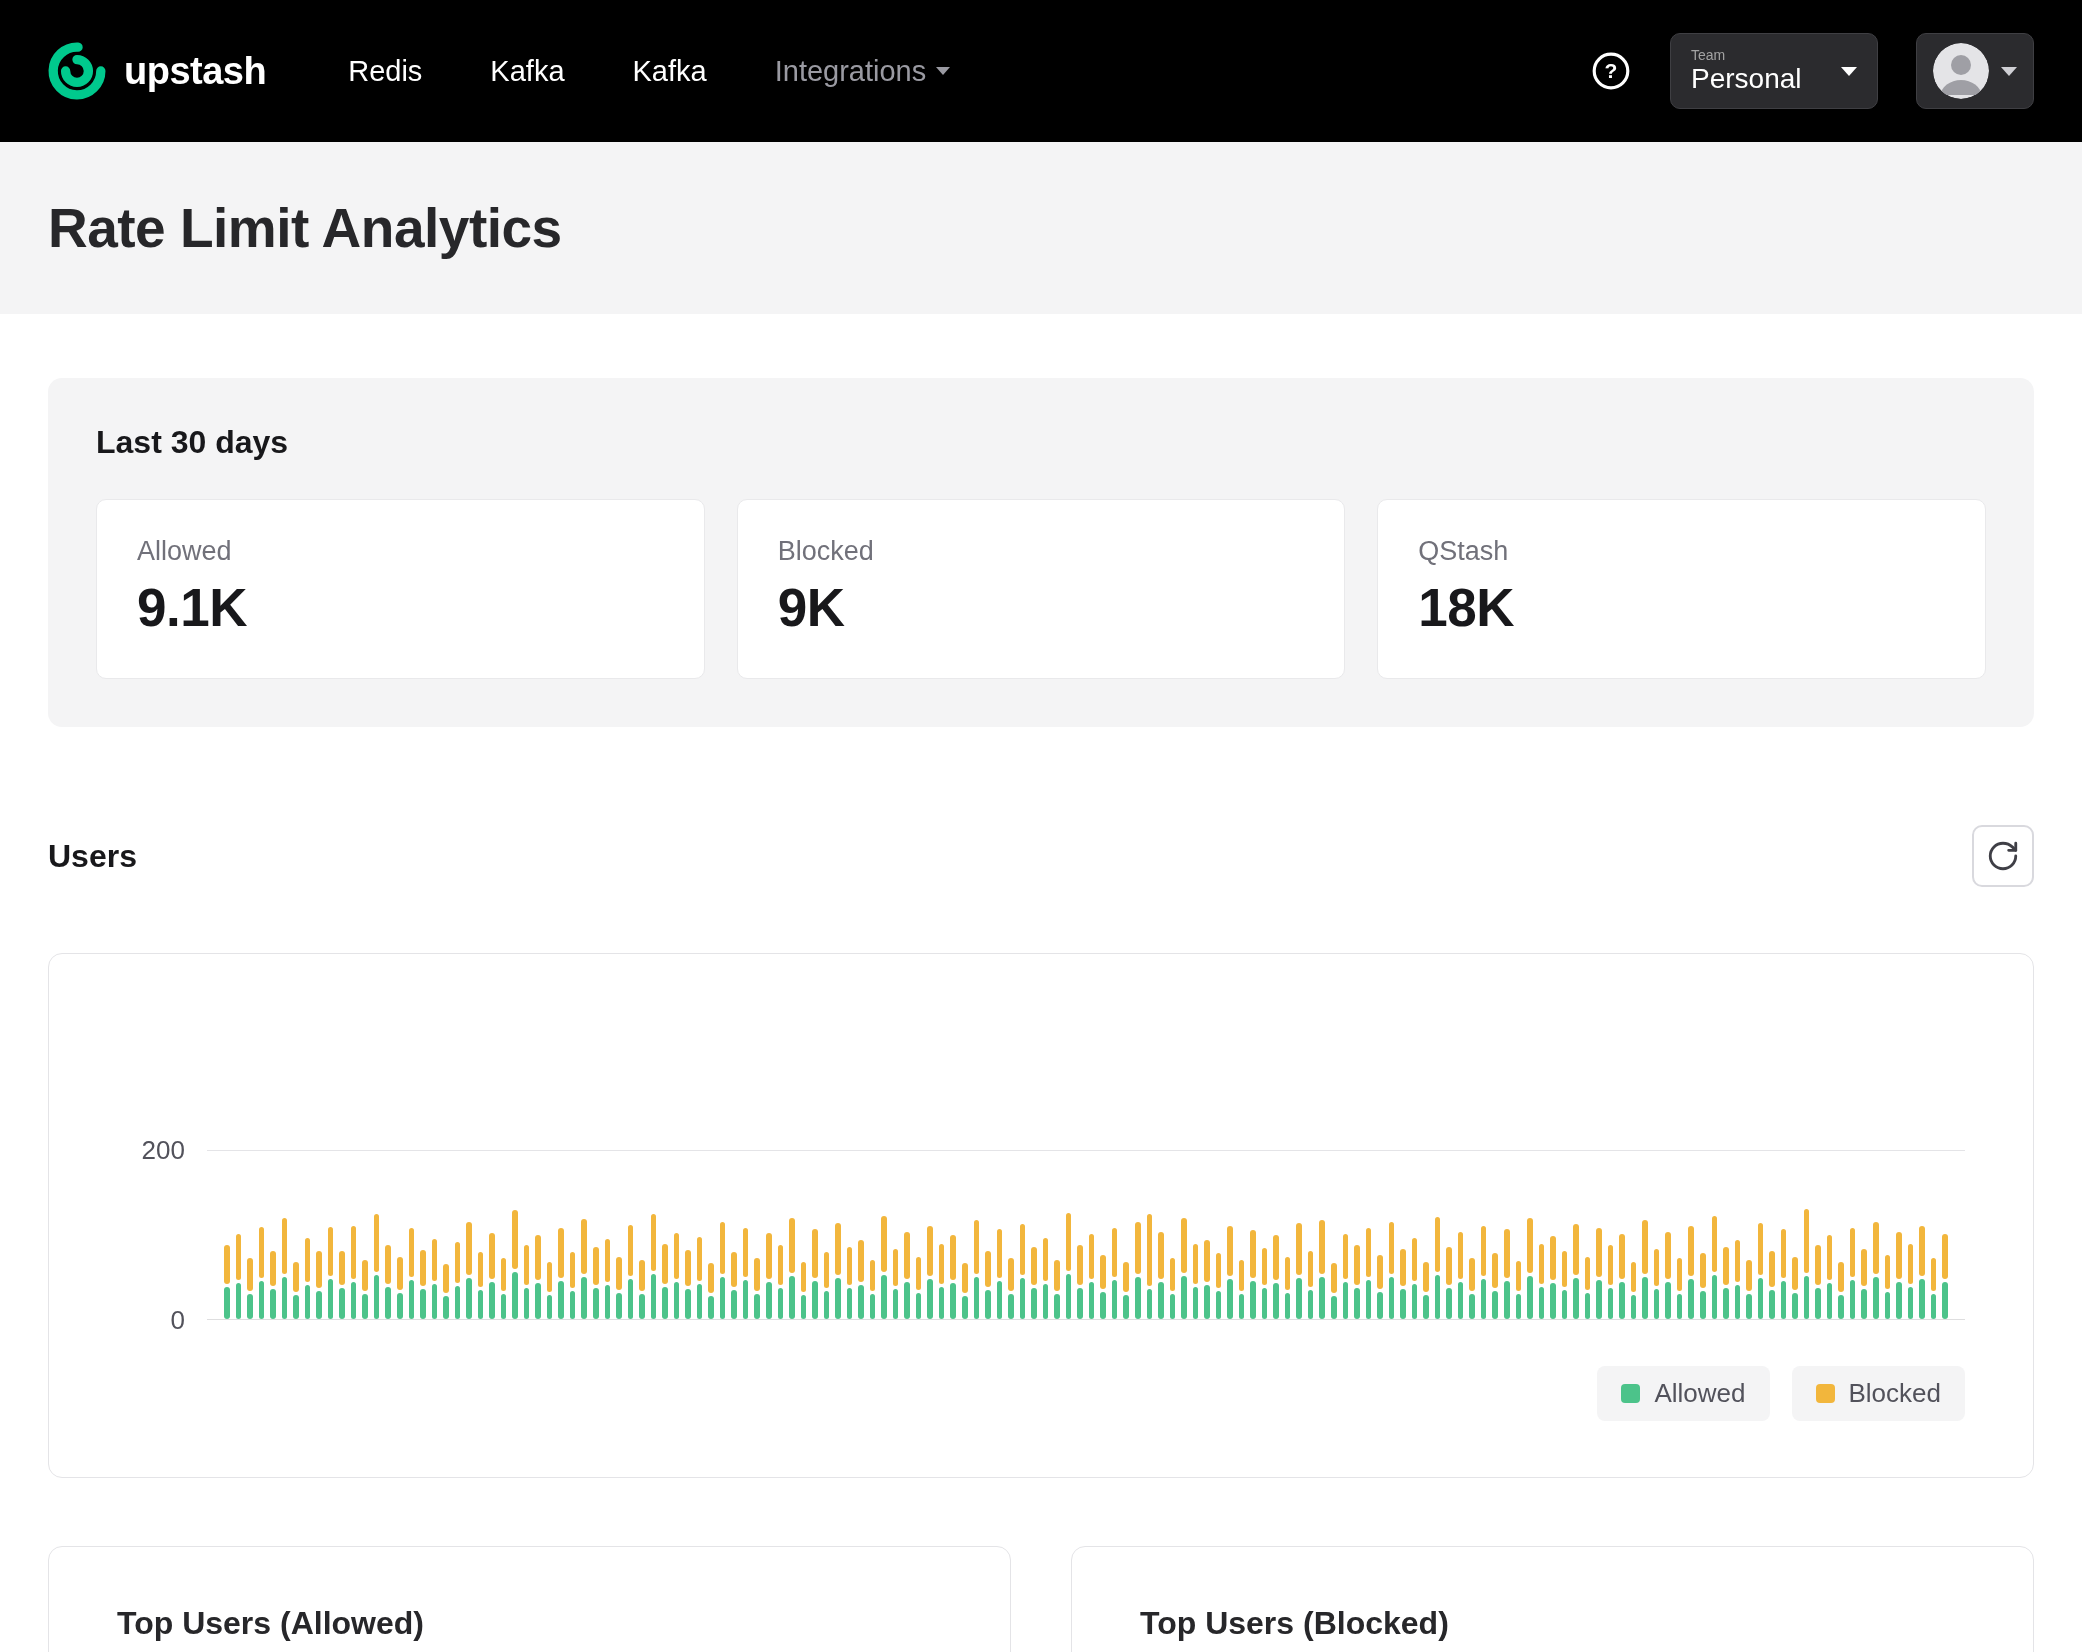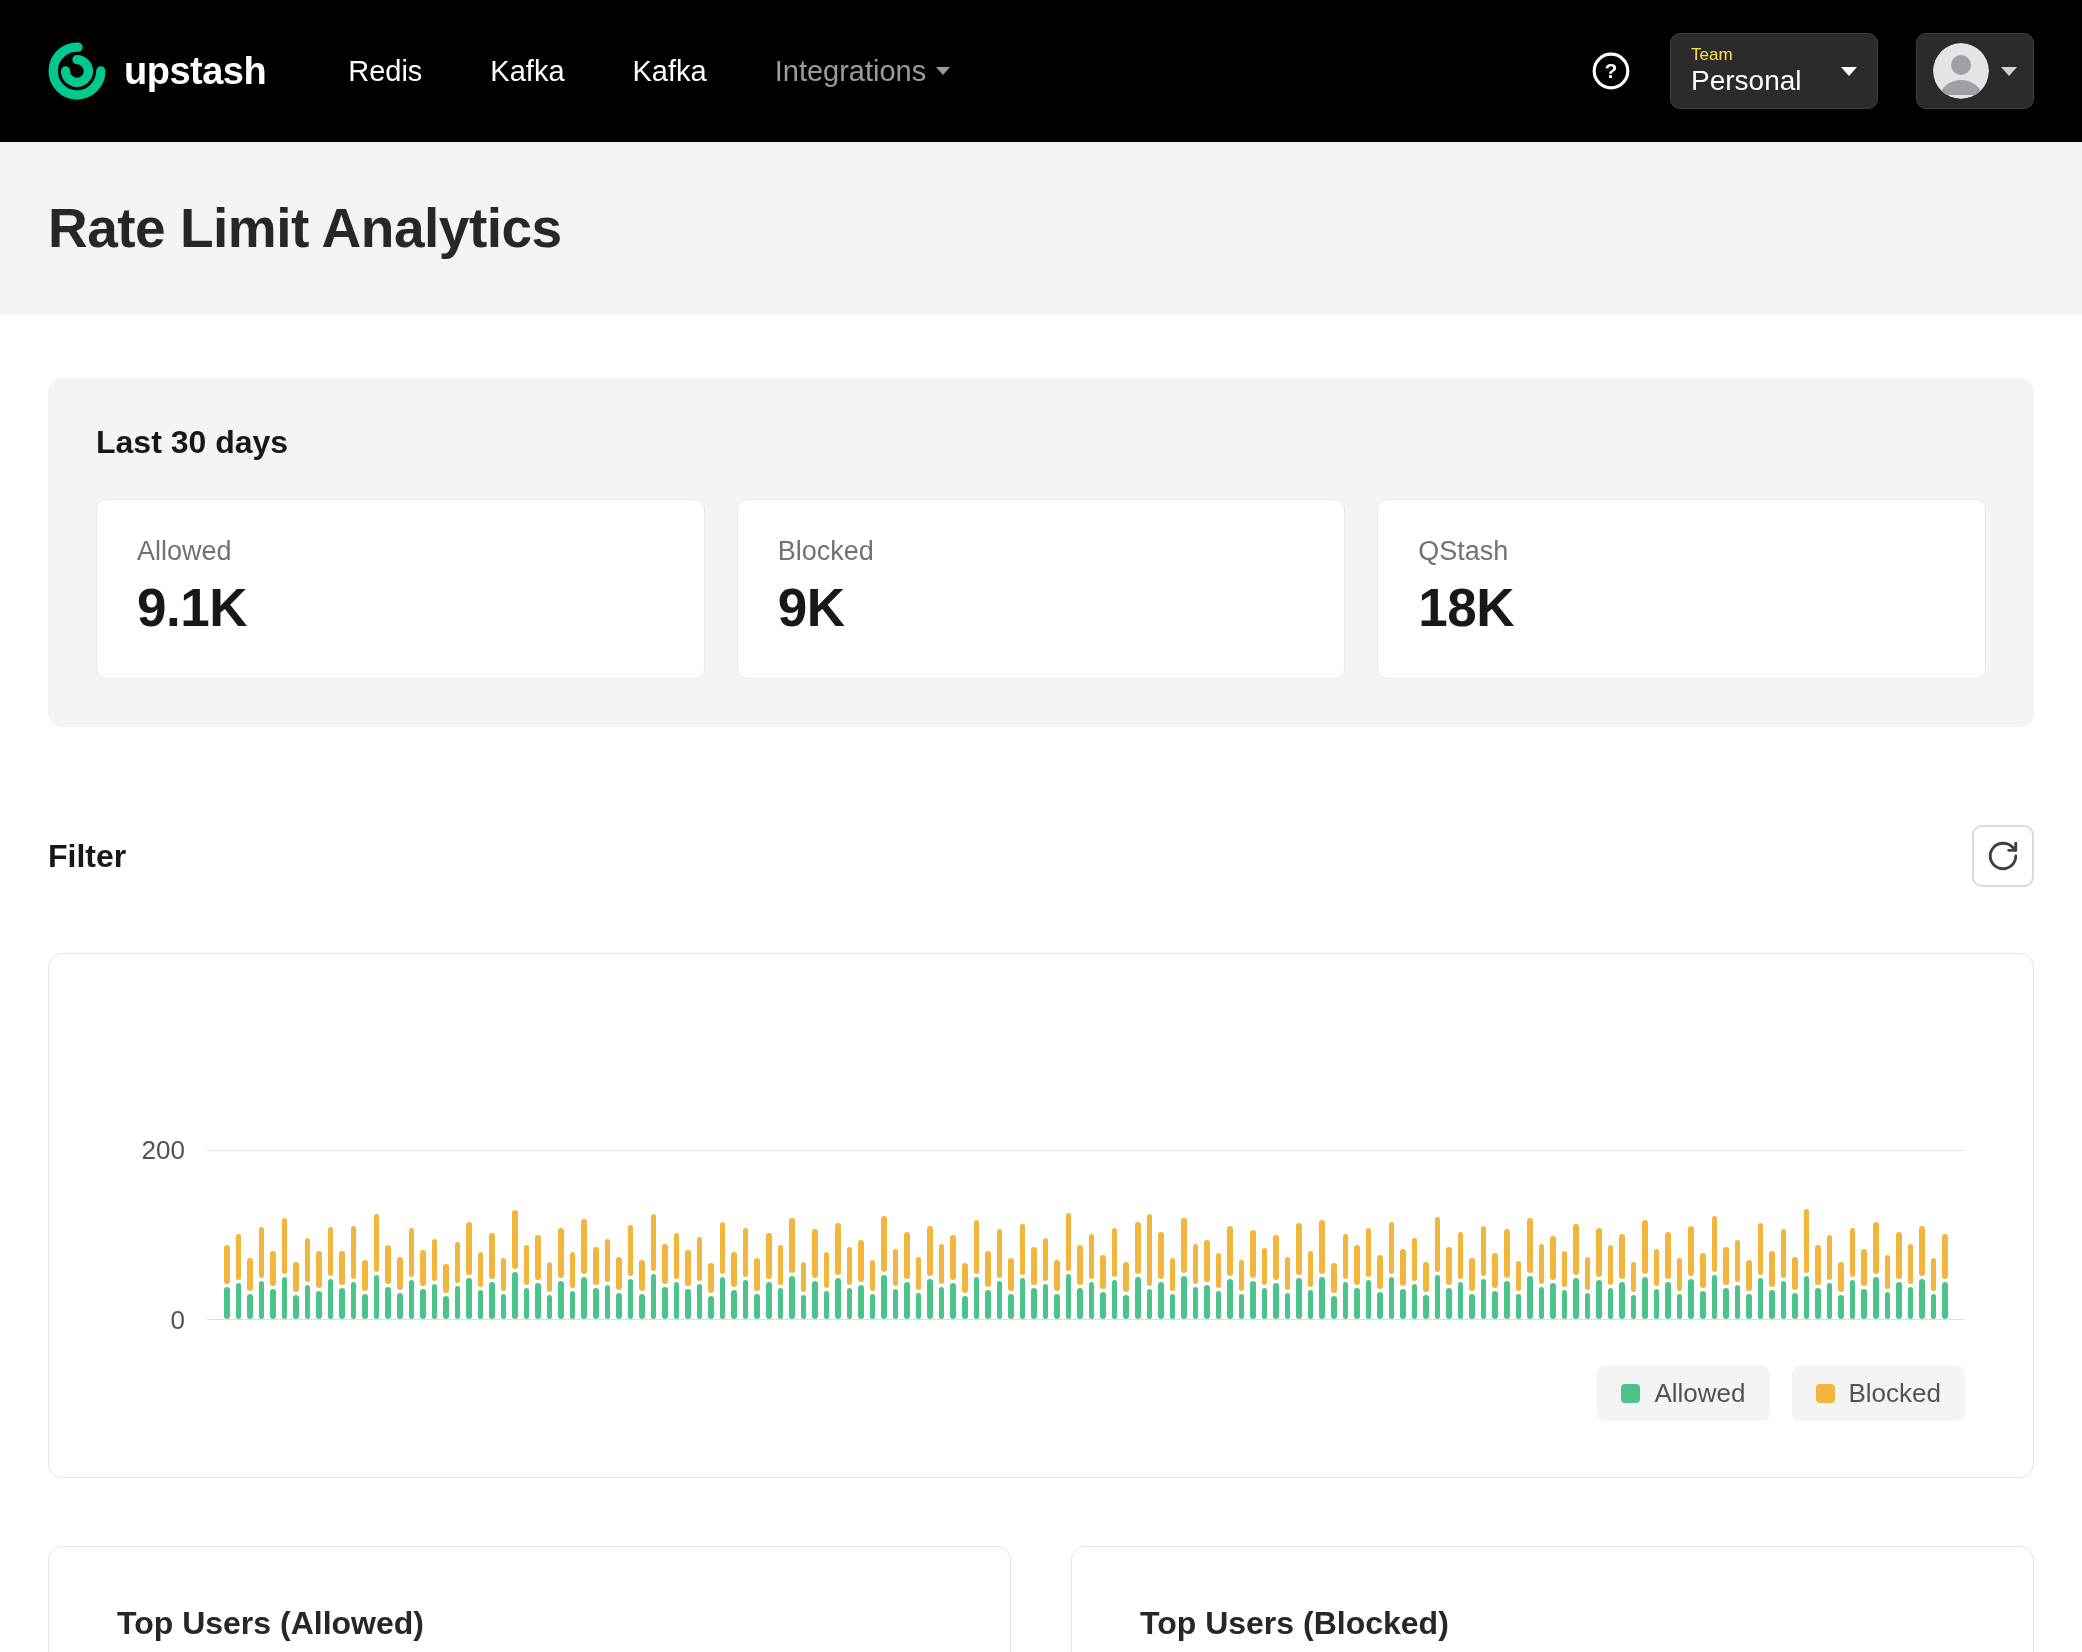--- a/index.html
+++ b/index.html
@@ -10,21 +10,21 @@
   .nav { height:142px; background:#000; display:flex; align-items:center; padding:0 48px; }
   .brand { display:flex; align-items:center; gap:18px; }
   .brand-name { color:#fff; font-size:38px; font-weight:700; letter-spacing:-0.5px; }
   .nav-links { display:flex; align-items:center; gap:68px; margin-left:82px; }
   .nav-link { color:#fff; font-size:29px; text-decoration:none; cursor:pointer; }
   .nav-link.muted { color:#9a9aa2; display:flex; align-items:center; gap:10px; }
   .nav-right { margin-left:auto; display:flex; align-items:center; gap:38px; }
   .team-box { display:flex; align-items:center; gap:18px; background:#2b2b2e; border:1px solid #3f3f43;
     border-radius:10px; height:76px; padding:0 20px; min-width:208px; cursor:pointer; }
   .team-col { display:flex; flex-direction:column; line-height:1.15; }
-  .team-label { color:#fde047; font-size:17px; }
+  .team-label { color:#a3a3a3; font-size:14px; }
   .team-value { color:#fff; font-size:28px; }
   .avatar-box { display:flex; align-items:center; gap:12px; background:#2b2b2e; border:1px solid #3f3f43;
     border-radius:10px; height:76px; padding:0 16px; cursor:pointer; }
   .avatar { width:56px; height:56px; border-radius:50%; overflow:hidden; }
   .caret { width:0; height:0; border-left:8px solid transparent; border-right:8px solid transparent;
     border-top:9px solid #fff; }
   .caret.gray { border-top-color:#9a9aa2; border-left-width:7px; border-right-width:7px; border-top-width:8px; }
   .caret.light { border-top-color:#cfcfd4; }
 
   
@@ -143,21 +143,21 @@
         <div class="stat-value">9K</div>
       </div>
       <div class="stat-card">
         <div class="stat-label">QStash</div>
         <div class="stat-value">18K</div>
       </div>
     </div>
   </section>
 
   <div class="filter-row">
-    <span class="filter-label">Filter</span>
+    <span class="filter-label">Users</span>
     <button class="refresh-btn">
       <svg width="34" height="34" viewBox="0 0 24 24">
         <path d="M21 12a9 9 0 1 1-9-9c2.52 0 4.93 1 6.74 2.74L21 8" fill="none" stroke="#3f3f46" stroke-width="2" stroke-linecap="round" stroke-linejoin="round"></path>
         <path d="M21 3v5h-5" fill="none" stroke="#3f3f46" stroke-width="2" stroke-linecap="round" stroke-linejoin="round"></path>
       </svg>
     </button>
   </div>
 
   <section class="chart-card">
 

